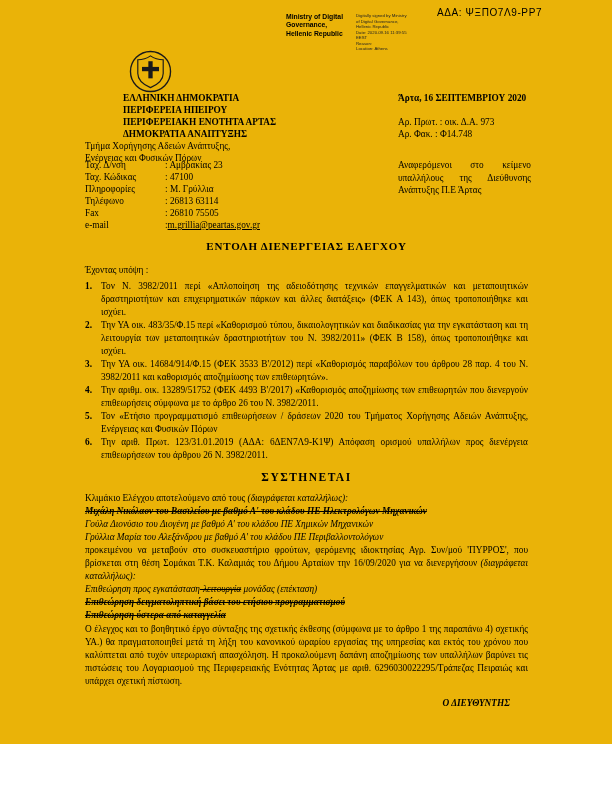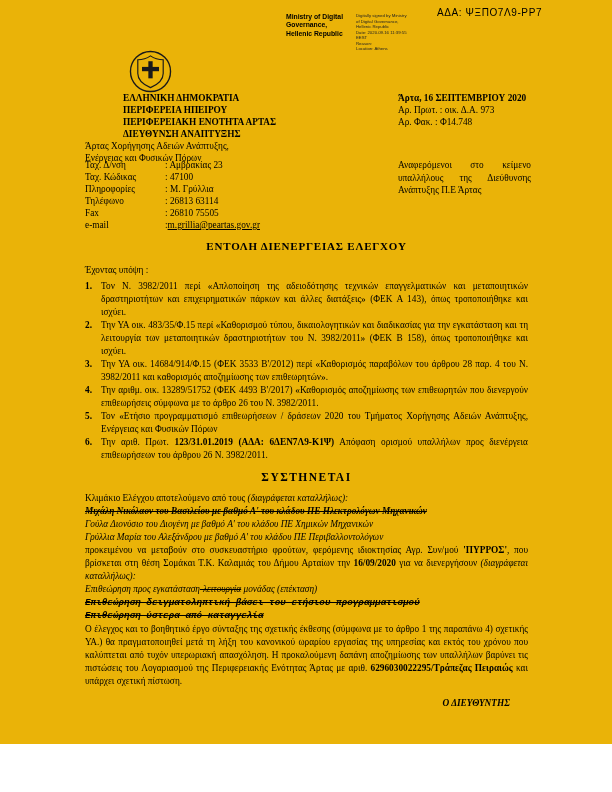--- a/index.html
+++ b/index.html
@@ -13,46 +13,46 @@
   .stamp{position:absolute;top:13px;left:286px;display:flex;gap:6px;}
   .stamp-ministry{font-family:"Liberation Sans",sans-serif;font-weight:bold;
        font-size:6.8px;line-height:1.25;width:64px;}
   .stamp-sig{font-family:"Liberation Sans",sans-serif;font-size:4.3px;line-height:1.3;
        width:96px;color:#222;}
   .emblem{position:absolute;top:50px;left:129px;width:43px;height:43px;}
   
   .org{position:absolute;top:92px;left:85px;font-size:9.3px;line-height:12px;}
   .org .b{font-weight:bold;padding-left:38px;}
   .dateblock{position:absolute;top:92px;left:398px;font-size:9.3px;line-height:12px;width:145px;}
-  .dateblock .city{font-weight:bold;}
+  .dateblock .city{font-weight:bold;margin-bottom:12px;}
   .contact{position:absolute;top:159px;left:85px;font-size:9.3px;line-height:12px;}
   .crow{display:flex;}
   .clabel{width:80px;flex-shrink:0;}
   .email{text-decoration:underline;cursor:pointer;}
   .recipient{position:absolute;top:159px;left:398px;width:133px;font-size:9.3px;
        line-height:12.5px;text-align:justify;}
   
   .body{position:absolute;top:240px;left:85px;width:443px;font-size:9.3px;line-height:13px;}
   .doc-title{text-align:center;font-weight:bold;font-size:11px;letter-spacing:.8px;margin-bottom:11px;}
   .having{margin-bottom:3px;}
   .item{display:flex;}
   .inum{width:16px;flex-shrink:0;font-weight:bold;}
   .itext{flex:1;text-align:justify;}
   .systinetai{text-align:center;font-weight:bold;font-size:11.5px;letter-spacing:1.5px;margin:9px 0 8px 0;}
   .cname{font-style:italic;}
   .cname.struck{font-weight:bold;text-decoration:line-through;font-family:Liberation Serif, serif;}
   .mission{text-align:justify;}
   .insp{font-style:italic;}
-  .insp.struckline{font-weight:bold;text-decoration:line-through;font-family:Liberation Mono, monospace;}
+  .insp.struckline{font-weight:bold;text-decoration:line-through;}
   .struck-word{text-decoration:line-through;}
   .closing{text-align:justify;margin-top:1px;}
   .director{text-align:right;padding-right:18px;font-weight:bold;margin-top:9px;font-style:italic;}
   .signame{position:absolute;top:746px;left:372px;width:166px;text-align:right;
        font-size:9.3px;line-height:12.5px;}
-  b{font-weight:bold;margin-top:10px;}
+  b{font-weight:normal;margin-top:10px;}
   i{font-style:italic;}
 </style>
 </head>
 <body>
 
 <div class="page">
 
   <div class="ada">ΑΔΑ: ΨΞΠΟ7Λ9-ΡΡ7</div>
 
   <div class="stamp">
@@ -76,22 +76,22 @@
     <circle cx="22" cy="22" r="20.5" fill="none" stroke="#1a1a1a" stroke-width="1.4"></circle>
     <path d="M22 6 C17 9.5 12 10 9 10 L9 24 C9 31 15 35.5 22 38.5 C29 35.5 35 31 35 24 L35 10 C32 10 27 9.5 22 6 Z" fill="none" stroke="#1a1a1a" stroke-width="1.2"></path>
     <rect x="19.8" y="11.5" width="4.4" height="17.5" fill="#1a1a1a"></rect>
     <rect x="13.3" y="17.3" width="17.4" height="4.4" fill="#1a1a1a"></rect>
   </svg>
 
   <div class="org">
     <div class="b">ΕΛΛΗΝΙΚΗ  ΔΗΜΟΚΡΑΤΙΑ</div>
     <div class="b">ΠΕΡΙΦΕΡΕΙΑ ΗΠΕΙΡΟΥ</div>
     <div class="b">ΠΕΡΙΦΕΡΕΙΑΚΗ ΕΝΟΤΗΤΑ ΑΡΤΑΣ</div>
-    <div class="b">ΔΙΕΥΘΥΝΣΗ ΑΝΑΠΤΥΞΗΣ</div>
-    <div>Άρτας Χορήγησης Αδειών Ανάπτυξης,</div>
+    <div class="b">ΔΗΜΟΚΡΑΤΙΑ ΑΝΑΠΤΥΞΗΣ</div>
+    <div>Τμήμα Χορήγησης Αδειών Ανάπτυξης,</div>
     <div>Ενέργειας και Φυσικών Πόρων</div>
   </div>
 
   <div class="dateblock">
     <div class="city">Άρτα, 16 ΣΕΠΤΕΜΒΡΙΟΥ 2020</div>
     <div>Αρ. Πρωτ. : οικ. Δ.Α. 973</div>
     <div>Αρ. Φακ.   : Φ14.748</div>
   </div>
 
   <div class="contact">

